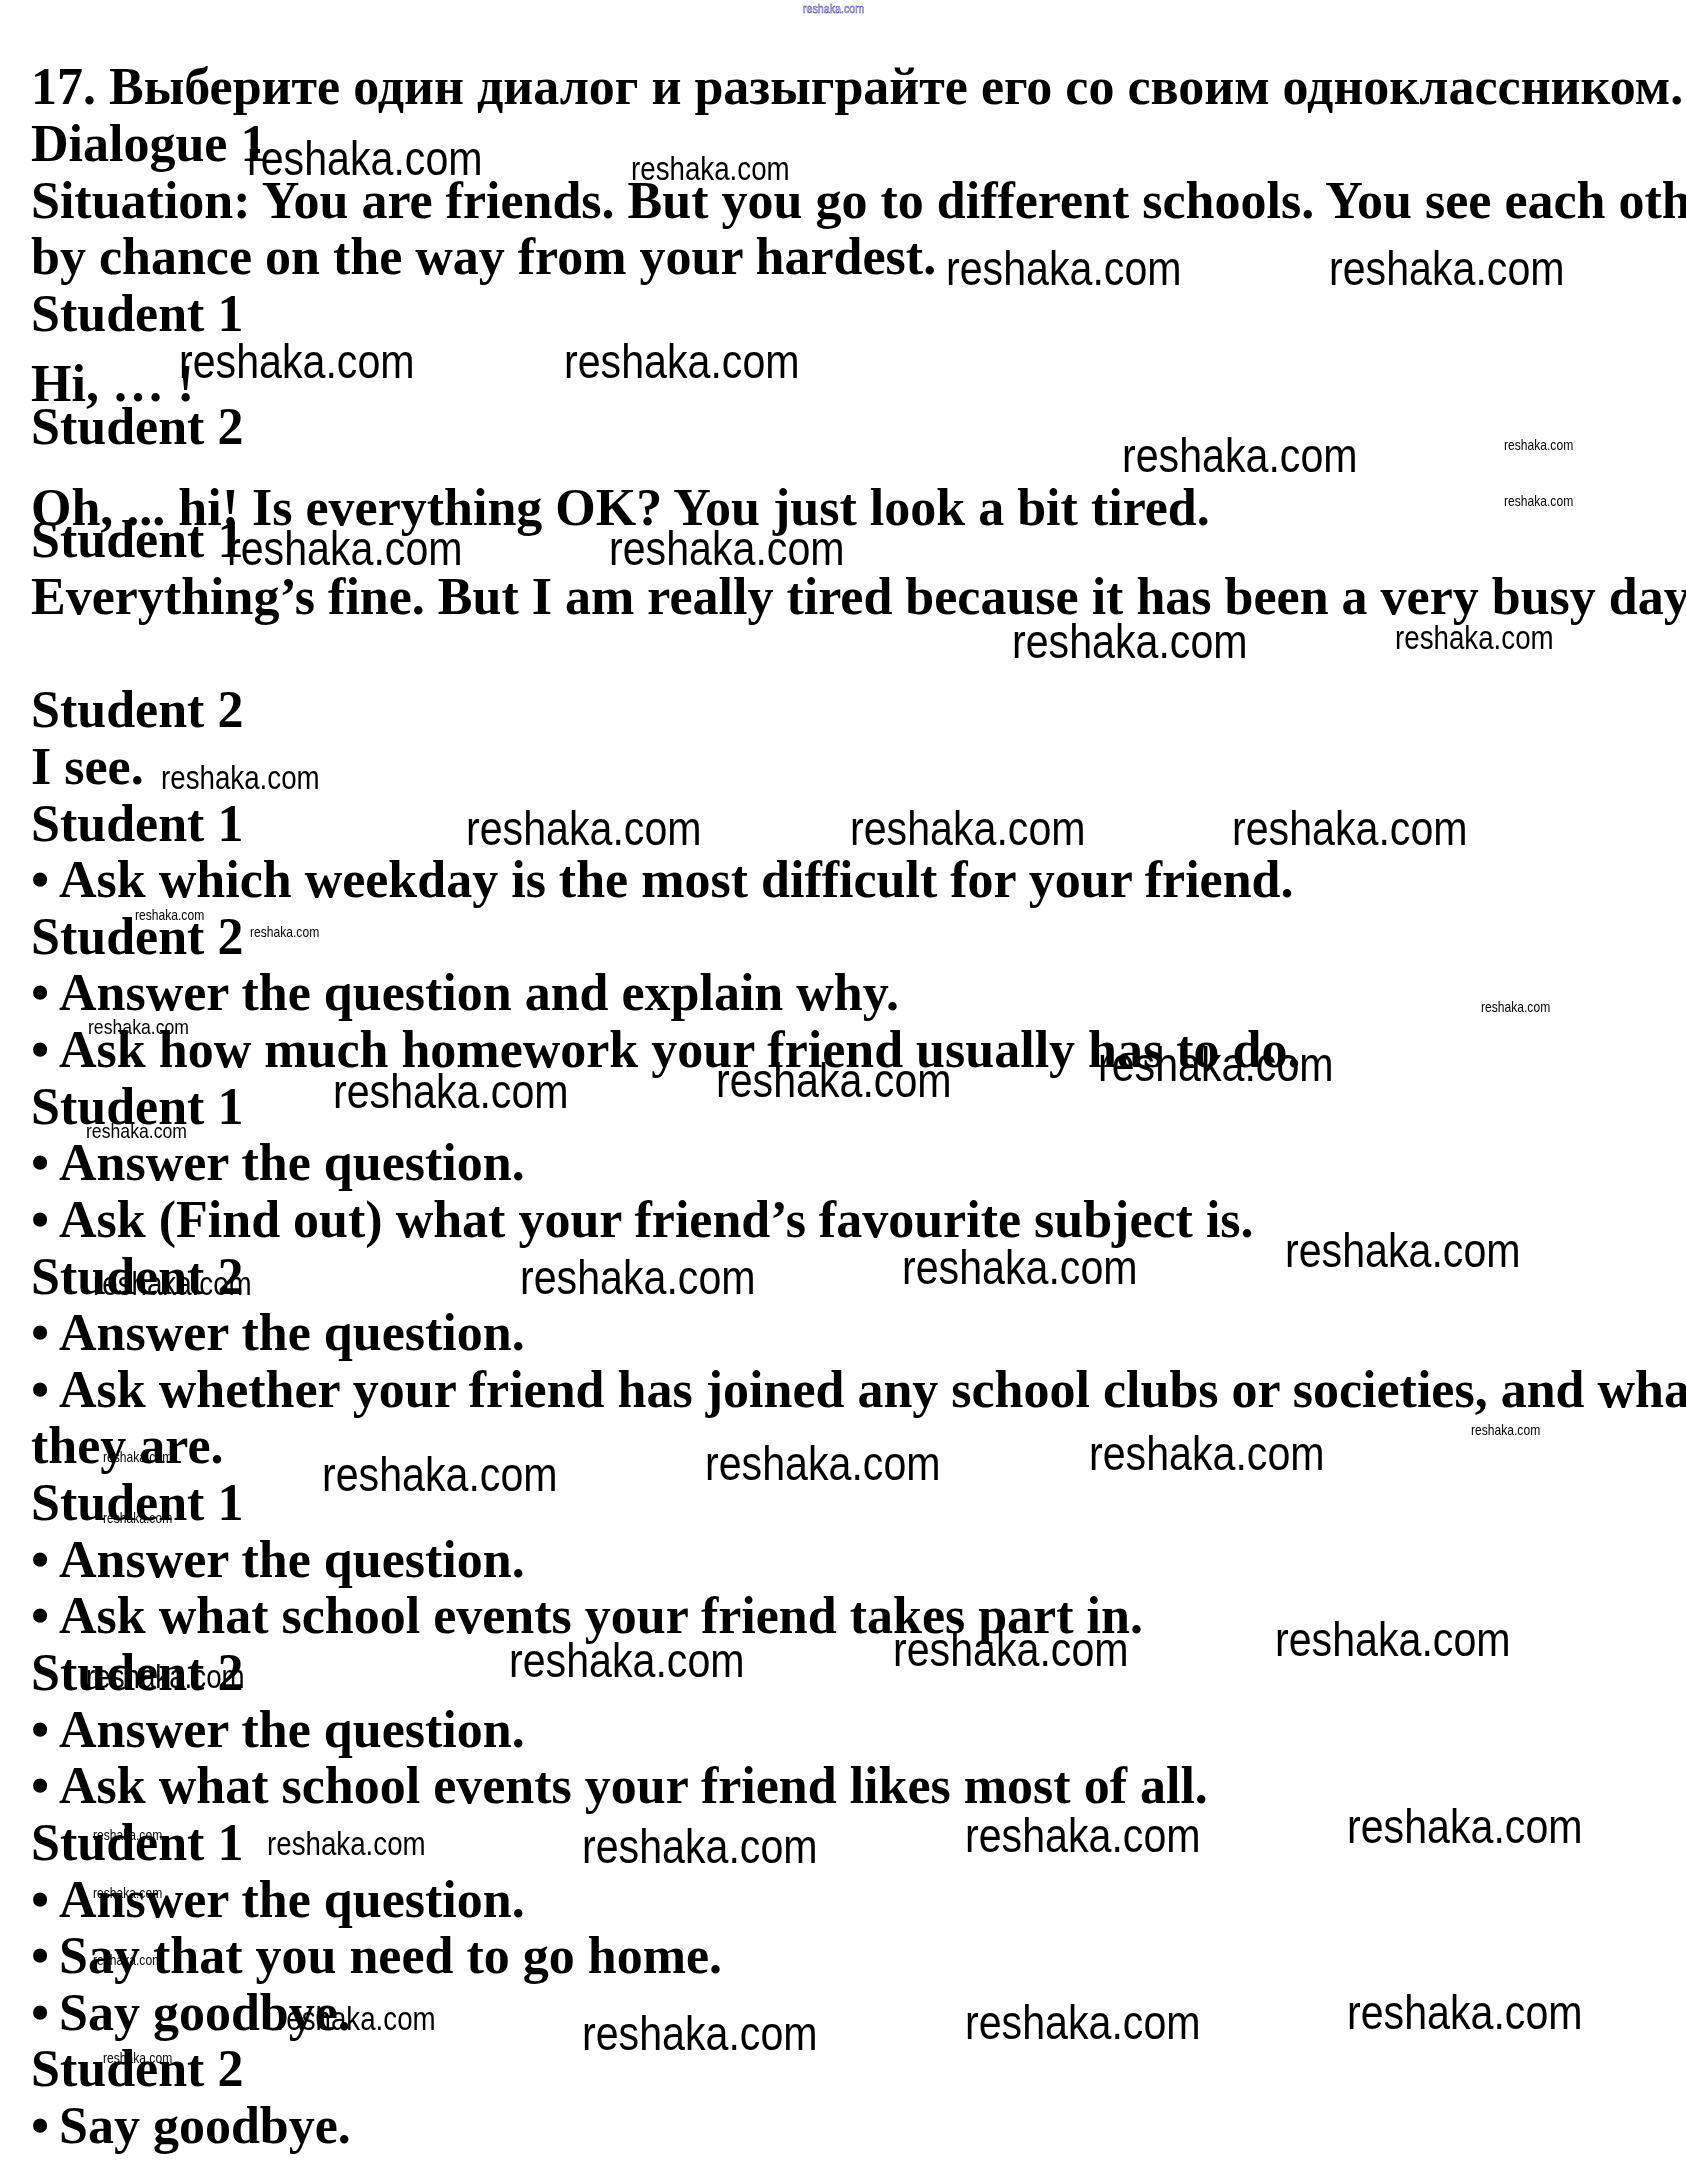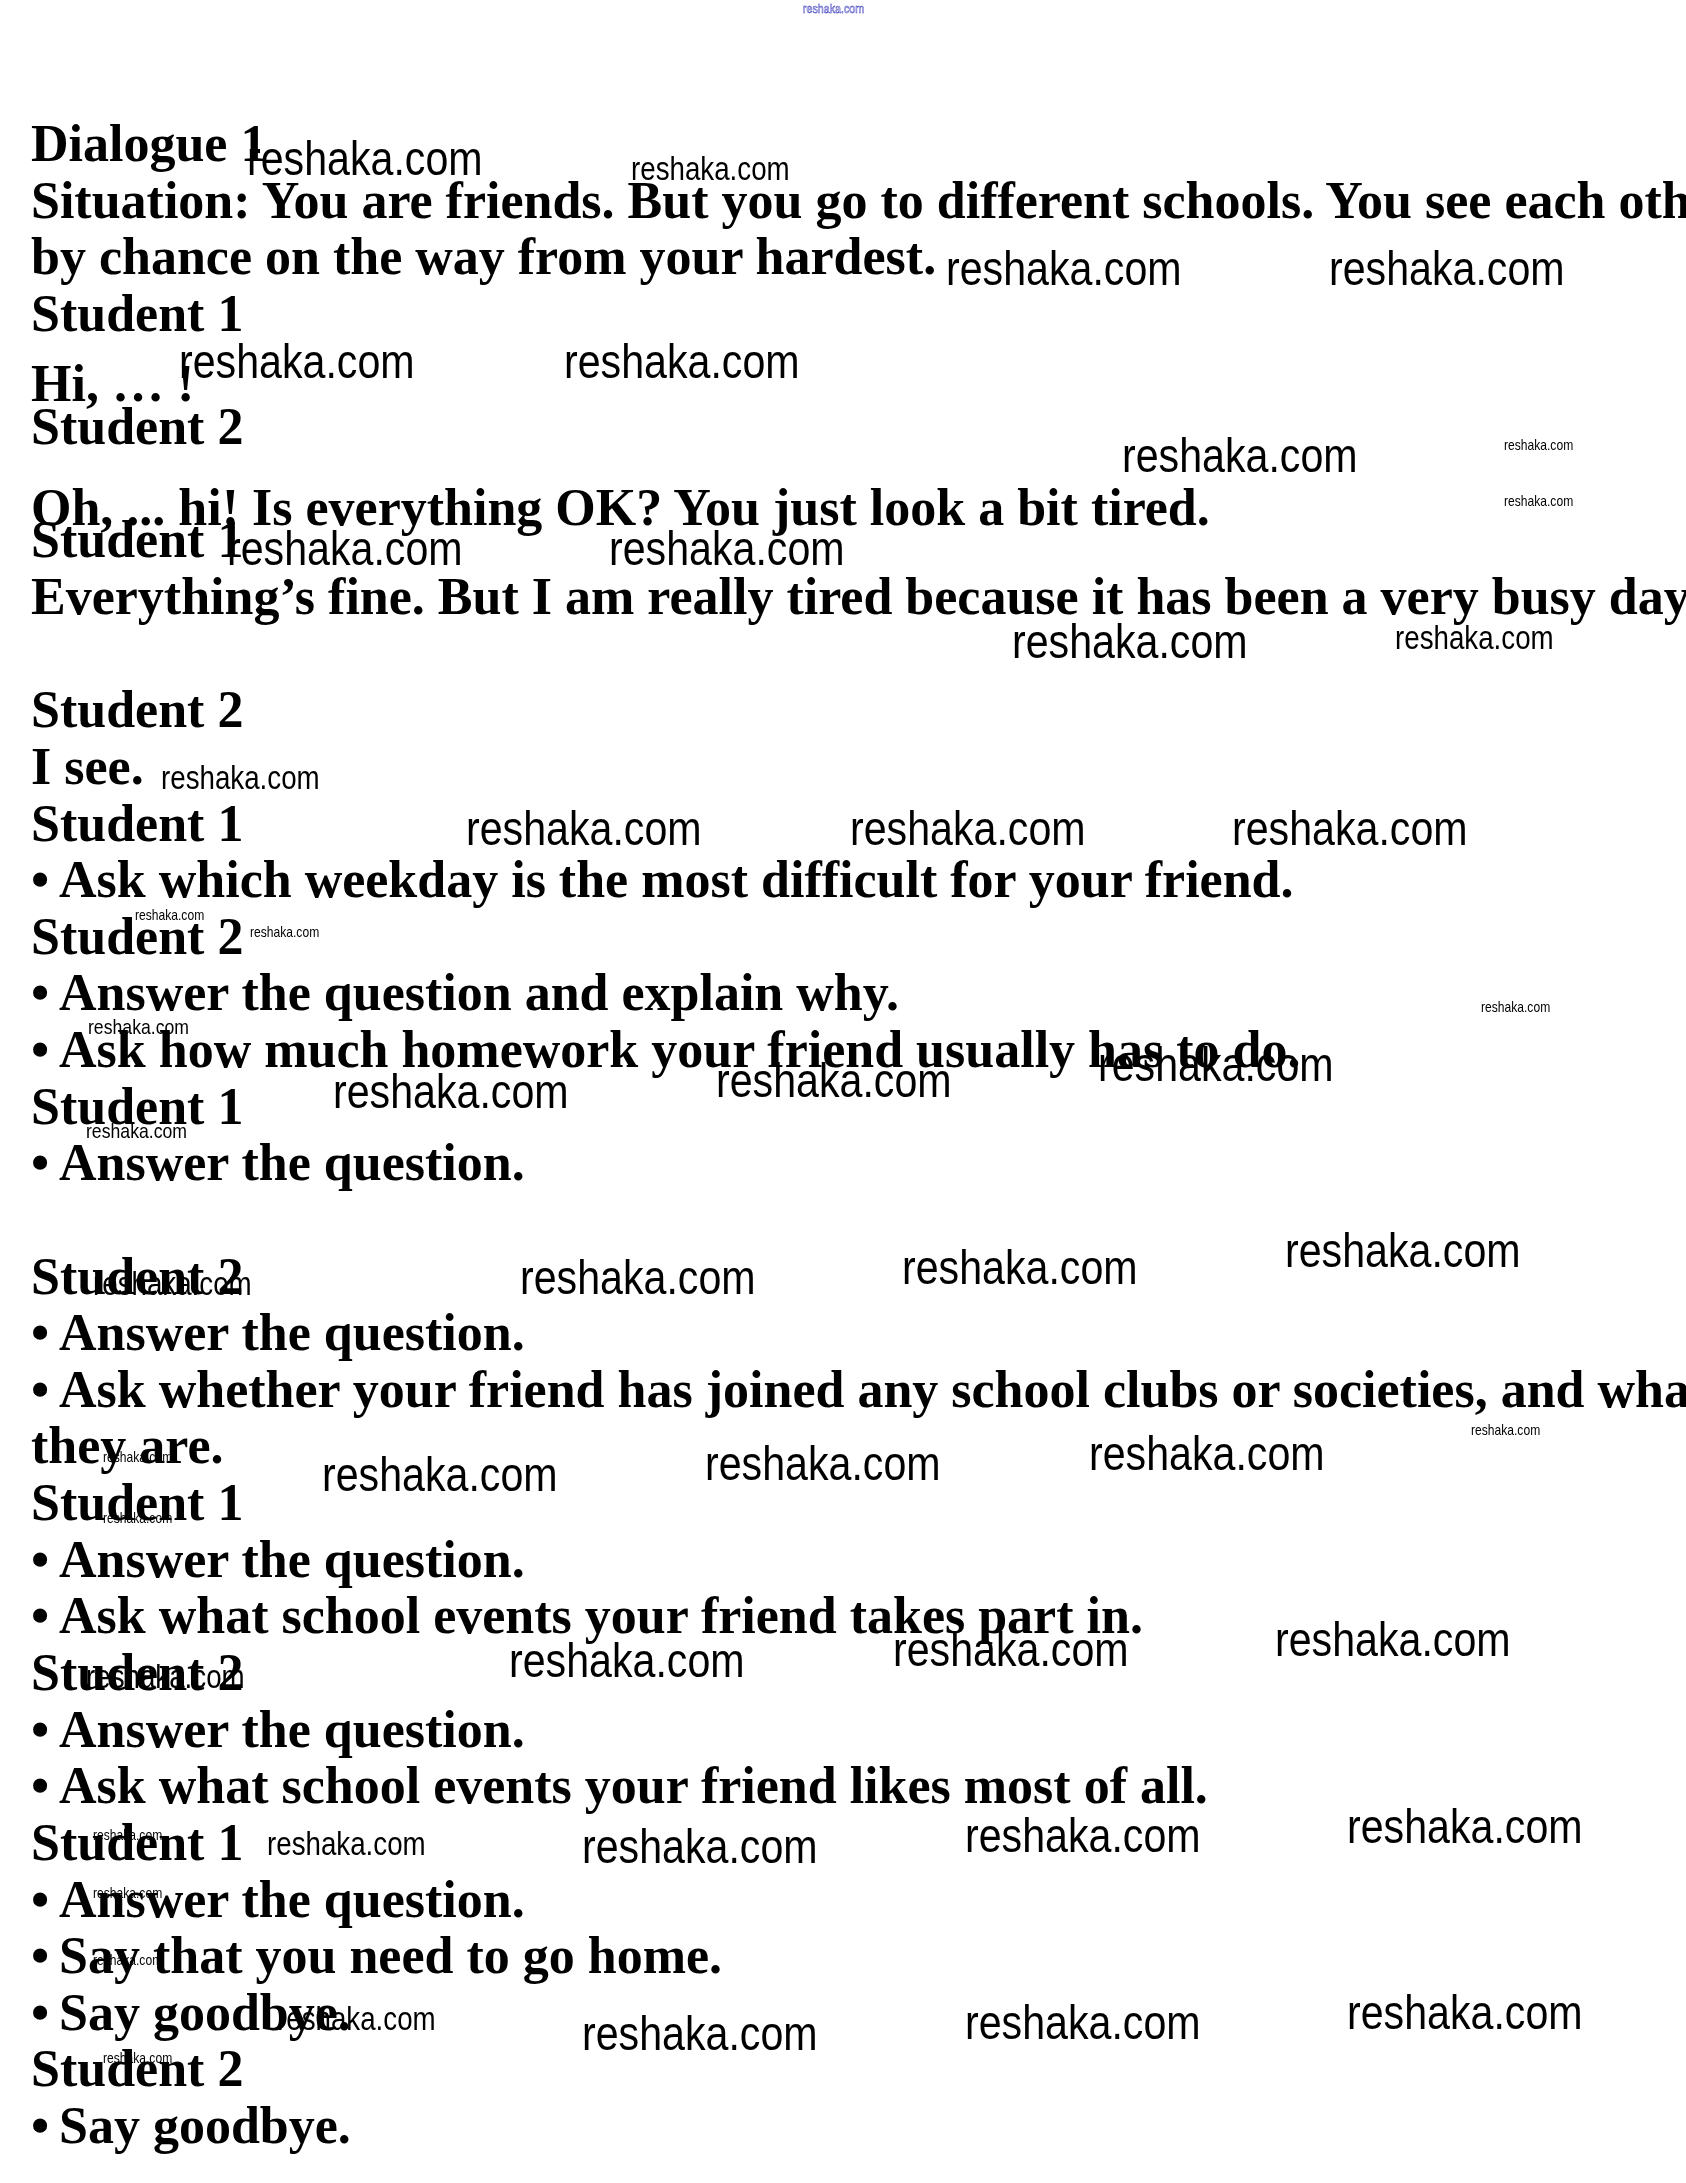--- a/index.html
+++ b/index.html
@@ -26,38 +26,40 @@
     -webkit-text-stroke:0.5px #2a2ab8;
   }
 </style>
 </head>
 <body>
 
 <div class="page">
 
   <span class="wm top" style="left:803px;top:3.4px;">reshaka.com</span>
 
+  <div class="ln" style="top:58px;">17. Выберите один диалог и разыграйте его со своим одноклассником.</div>
   <div class="ln" style="top:115px;">Dialogue 1</div>
   <div class="ln" style="top:172px;">Situation: You are friends. But you go to different schools. You see each other</div>
   <div class="ln" style="top:228px;">by chance on the way from your hardest.</div>
   <div class="ln" style="top:285px;">Student 1</div>
   <div class="ln" style="top:355px;font-weight:bold;">Hi, … !</div>
   <div class="ln" style="top:398px;">Student 2</div>
   <div class="ln" style="top:455px;margin-top:24px;">Oh, ... hi! Is everything OK? You just look a bit tired.</div>
   <div class="ln" style="top:511px;">Student 1</div>
   <div class="ln" style="top:568px;">Everything’s fine. But I am really tired because it has been a very busy day.</div>
   <div class="ln" style="top:681px;">Student 2</div>
   <div class="ln" style="top:738px;">I see.</div>
   <div class="ln" style="top:795px;">Student 1</div>
   <div class="ln" style="top:851px;"><span class="bullet">•</span><span>Ask which weekday is the most difficult for your friend.</span></div>
   <div class="ln" style="top:908px;">Student 2</div>
   <div class="ln" style="top:964px;"><span class="bullet">•</span><span>Answer the question and explain why.</span></div>
   <div class="ln" style="top:1021px;"><span class="bullet">•</span><span>Ask how much homework your friend usually has to do.</span></div>
   <div class="ln" style="top:1078px;">Student 1</div>
   <div class="ln" style="top:1134px;"><span class="bullet">•</span><span>Answer the question.</span></div>
+  <div class="ln" style="top:1191px;"><span class="bullet">•</span><span>Ask (Find out) what your friend’s favourite subject is.</span></div>
   <div class="ln" style="top:1248px;">Student 2</div>
   <div class="ln" style="top:1304px;"><span class="bullet">•</span><span>Answer the question.</span></div>
   <div class="ln" style="top:1361px;"><span class="bullet">•</span><span>Ask whether your friend has joined any school clubs or societies, and what</span></div>
   <div class="ln" style="top:1417px;">they are.</div>
   <div class="ln" style="top:1474px;">Student 1</div>
   <div class="ln" style="top:1531px;"><span class="bullet">•</span><span>Answer the question.</span></div>
   <div class="ln" style="top:1587px;"><span class="bullet">•</span><span>Ask what school events your friend takes part in.</span></div>
   <div class="ln" style="top:1644px;">Student 2</div>
   <div class="ln" style="top:1701px;"><span class="bullet">•</span><span>Answer the question.</span></div>
   <div class="ln" style="top:1757px;"><span class="bullet">•</span><span>Ask what school events your friend likes most of all.</span></div>

